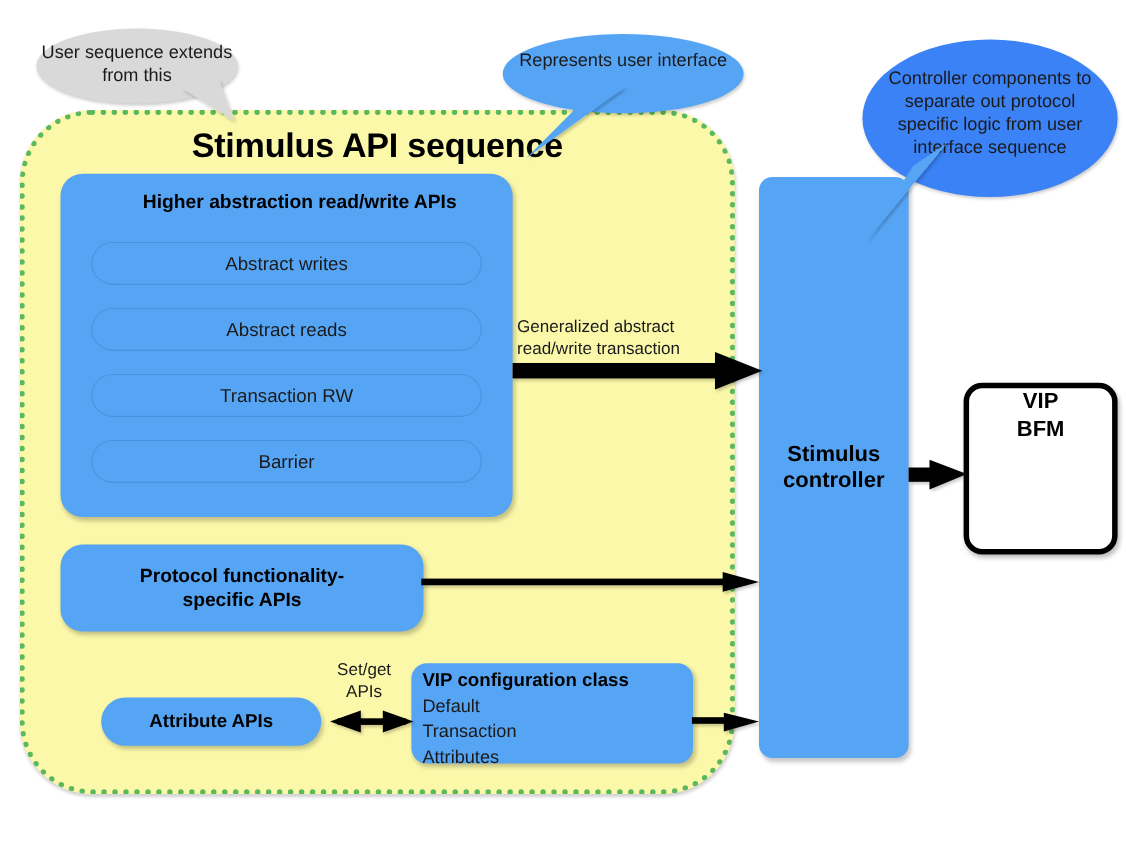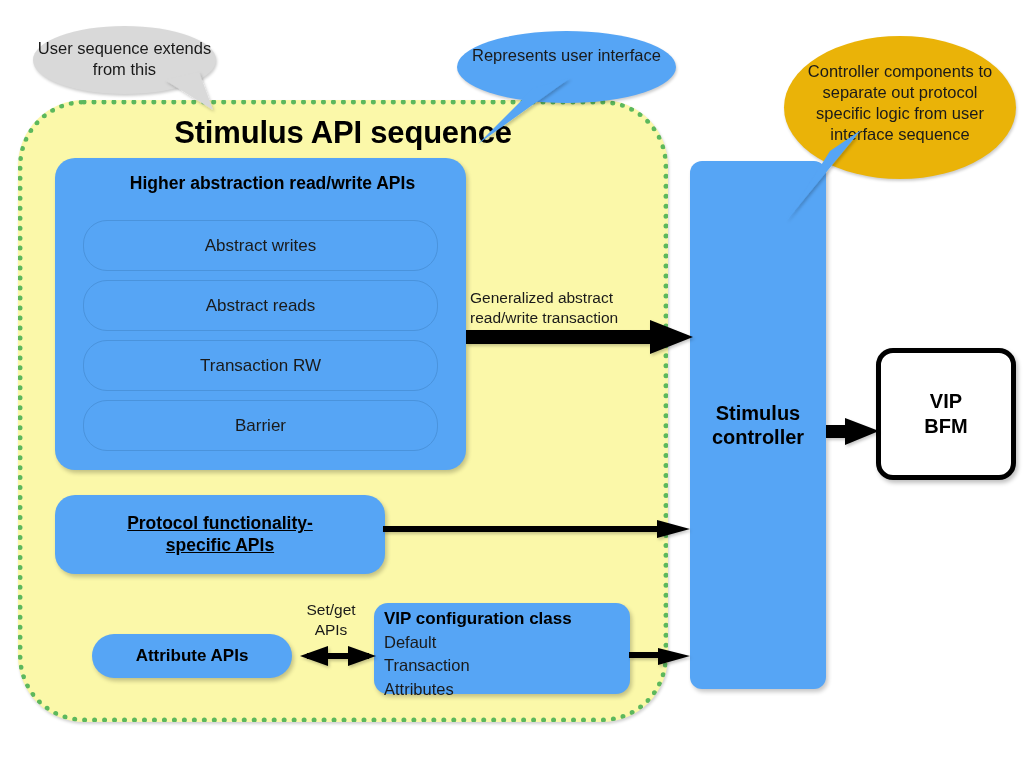--- a/index.html
+++ b/index.html
@@ -70,21 +70,21 @@
     font-size: 17.5px;
     font-weight: bold;
     color: #000000;
     margin-left: 24px;
   }
 
   .pill {
     position: absolute;
     left: 28px;
     width: 355px;
-    height: 51px;
+    height: 39px;
     background: #56a5f5;
     border: 1px solid #4a93dc;
     border-radius: 24px;
     display: flex;
     align-items: center;
     justify-content: center;
     font-size: 17px;
     color: #1a1a1a;
     box-sizing: border-box;
   }
@@ -98,21 +98,20 @@
     border-radius: 20px;
     display: flex;
     align-items: center;
     justify-content: center;
     text-align: center;
     font-size: 17.5px;
     font-weight: bold;
     color: #000000;
     line-height: 1.22;
     padding: 0 14px;
-    text-decoration: underline;
   }
 
   #attribute-box {
     left: 92px;
     top: 634px;
     width: 200px;
     height: 44px;
     border-radius: 22px;
     display: flex;
     align-items: center;
@@ -159,26 +158,25 @@
     font-size: 20px;
     font-weight: bold;
     color: #000000;
     line-height: 1.2;
   }
 
   #vip-bfm-box {
     left: 876px;
     top: 348px;
     width: 140px;
-    height: 132px;
+    height: 156px;
     background: #ffffff;
     border: 5px solid #000000;
     border-radius: 17px;
     display: flex;
-    align-items: center;
     justify-content: center;
     text-align: center;
     font-size: 20px;
     font-weight: bold;
     color: #000000;
     line-height: 1.25;
     box-shadow: 2px 3px 4px rgba(0,0,0,0.25);
   }
 
   
@@ -216,21 +214,21 @@
   #callout-user-iface .callout-text {
     top: 14px;
     font-size: 16.5px;
   }
 
   #callout-controller {
     left: 784px;
     top: 36px;
     width: 232px;
     height: 143px;
-    background: #eab308;
+    background: #3b82f6;
     border-radius: 50% / 50%;
     box-shadow: 1px 2px 3px rgba(0,0,0,0.2);
   }
   #callout-controller .callout-text {
     top: 25px;
     font-size: 16.5px;
     padding: 0 12px;
   }
 
   

